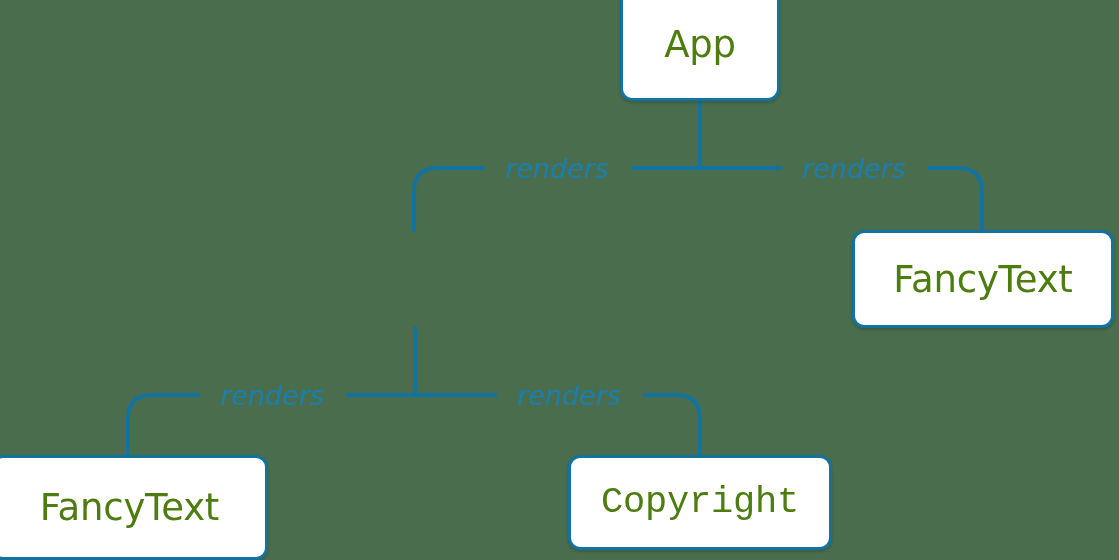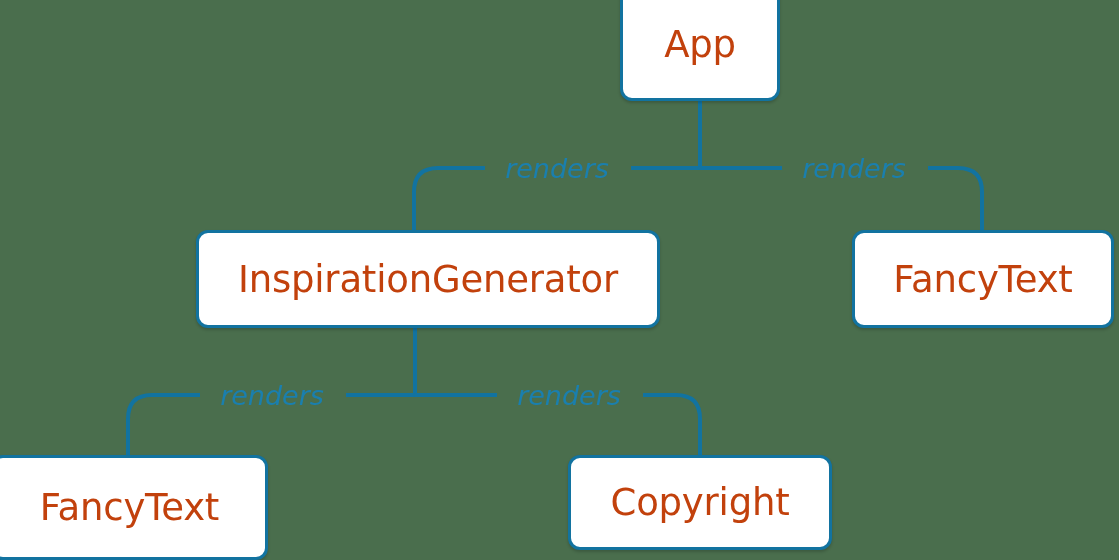--- a/index.html
+++ b/index.html
@@ -30,42 +30,42 @@
     background: #ffffff;
     border: 3px solid #1273a0;
     border-radius: 12px;
     box-sizing: border-box;
     display: flex;
     align-items: center;
     justify-content: center;
     box-shadow: 0 2px 3px rgba(0,0,0,0.18);
   }
   .node-label {
-    color: #c2410c;
+    color: #4d7c0f;
     font-size: 37px;
     font-weight: 400;
     letter-spacing: -0.2px;
     white-space: nowrap;
     line-height: 1;
   }
   .edge-label {
     position: absolute;
     color: #1a7fae;
     font-size: 27px;
     font-weight: 500;
     white-space: nowrap;
     line-height: 1;
     transform: translate(-50%, -50%);
     font-style: italic;
   }
   #node-app        { left: 620px; top: -12px;  width: 160px; height: 113px; }
   #node-inspiration{ left: 196px; top: 230px;  width: 464px; height: 98px; }
   #node-fancytext-right { left: 852px; top: 230px; width: 262px; height: 98px; }
   #node-fancytext-bottom{ left: -9px; top: 455px; width: 277px; height: 105px; }
-  #node-copyright  { left: 568px; top: 455px;  width: 264px; height: 95px; }
+  #node-copyright  { left: 568px; top: 455px;  width: 264px; height: 95px; font-family: Liberation Mono, monospace; }
 </style>
 </head>
 <body>
 
 <div id="diagram-root">
 
   <svg class="edges" viewBox="0 0 1119 560">
     <g fill="none" stroke="#1273a0" stroke-width="4" stroke-linecap="round">
       <path d="M 700 101 L 700 168"></path>
       <path d="M 700 168 L 438 168 Q 414 168 414 192 L 414 230"></path>
@@ -79,23 +79,20 @@
       <rect x="782" y="150" width="146" height="36" fill="#4a6e4d"></rect>
       <rect x="200" y="377" width="146" height="36" fill="#4a6e4d"></rect>
       <rect x="497" y="377" width="146" height="36" fill="#4a6e4d"></rect>
     </g>
   </svg>
 
   <div class="node" id="node-app">
     <span class="node-label">App</span>
   </div>
 
-  <div class="node" id="node-inspiration">
-    <span class="node-label">InspirationGenerator</span>
-  </div>
 
   <div class="node" id="node-fancytext-right">
     <span class="node-label">FancyText</span>
   </div>
 
   <div class="node" id="node-fancytext-bottom">
     <span class="node-label">FancyText</span>
   </div>
 
   <div class="node" id="node-copyright">

